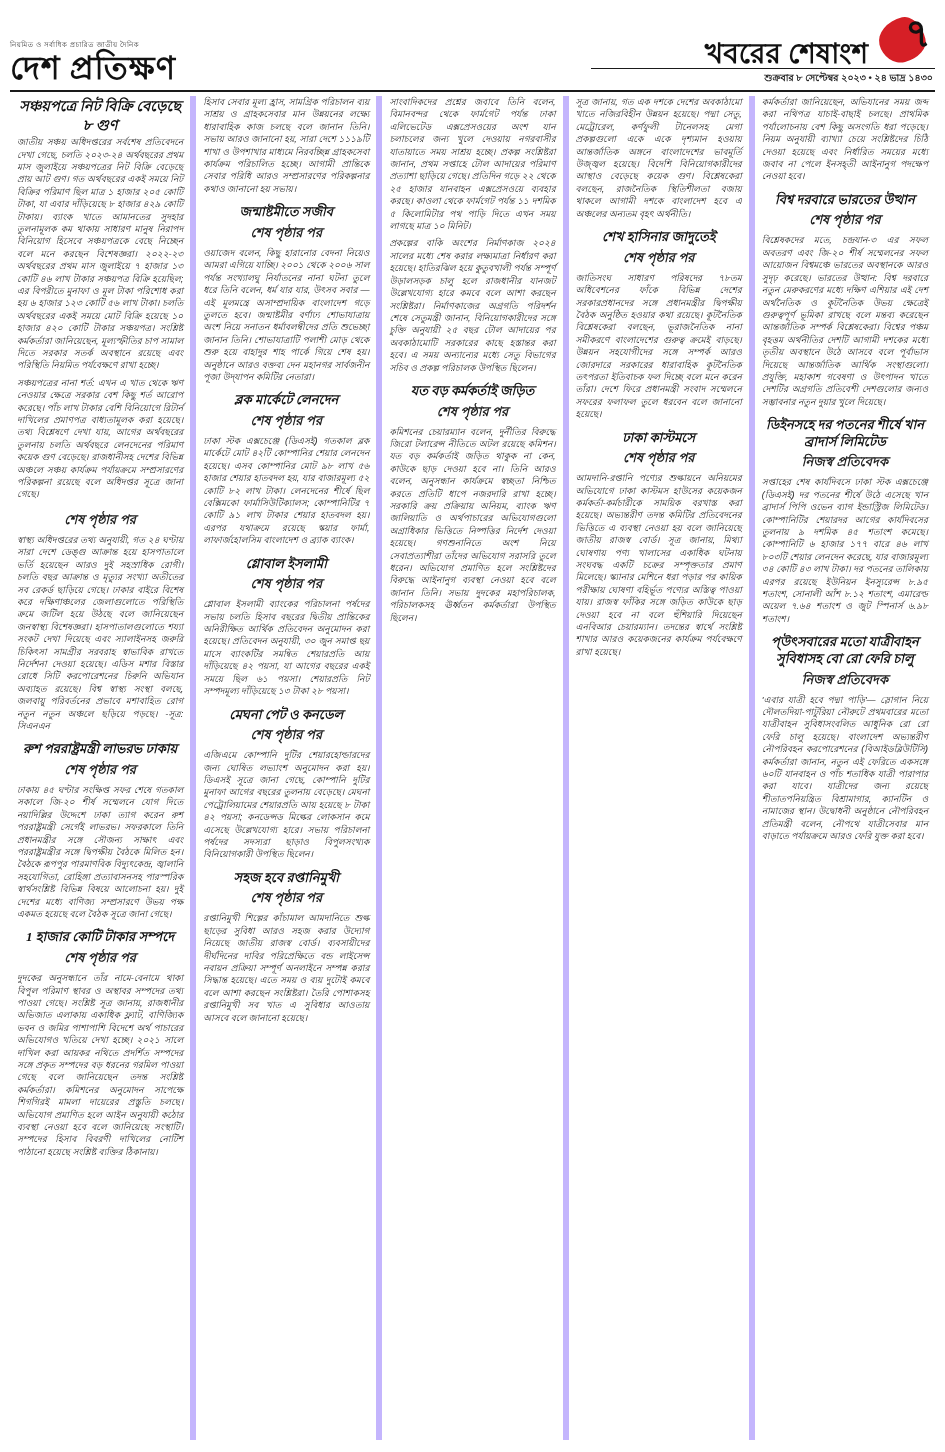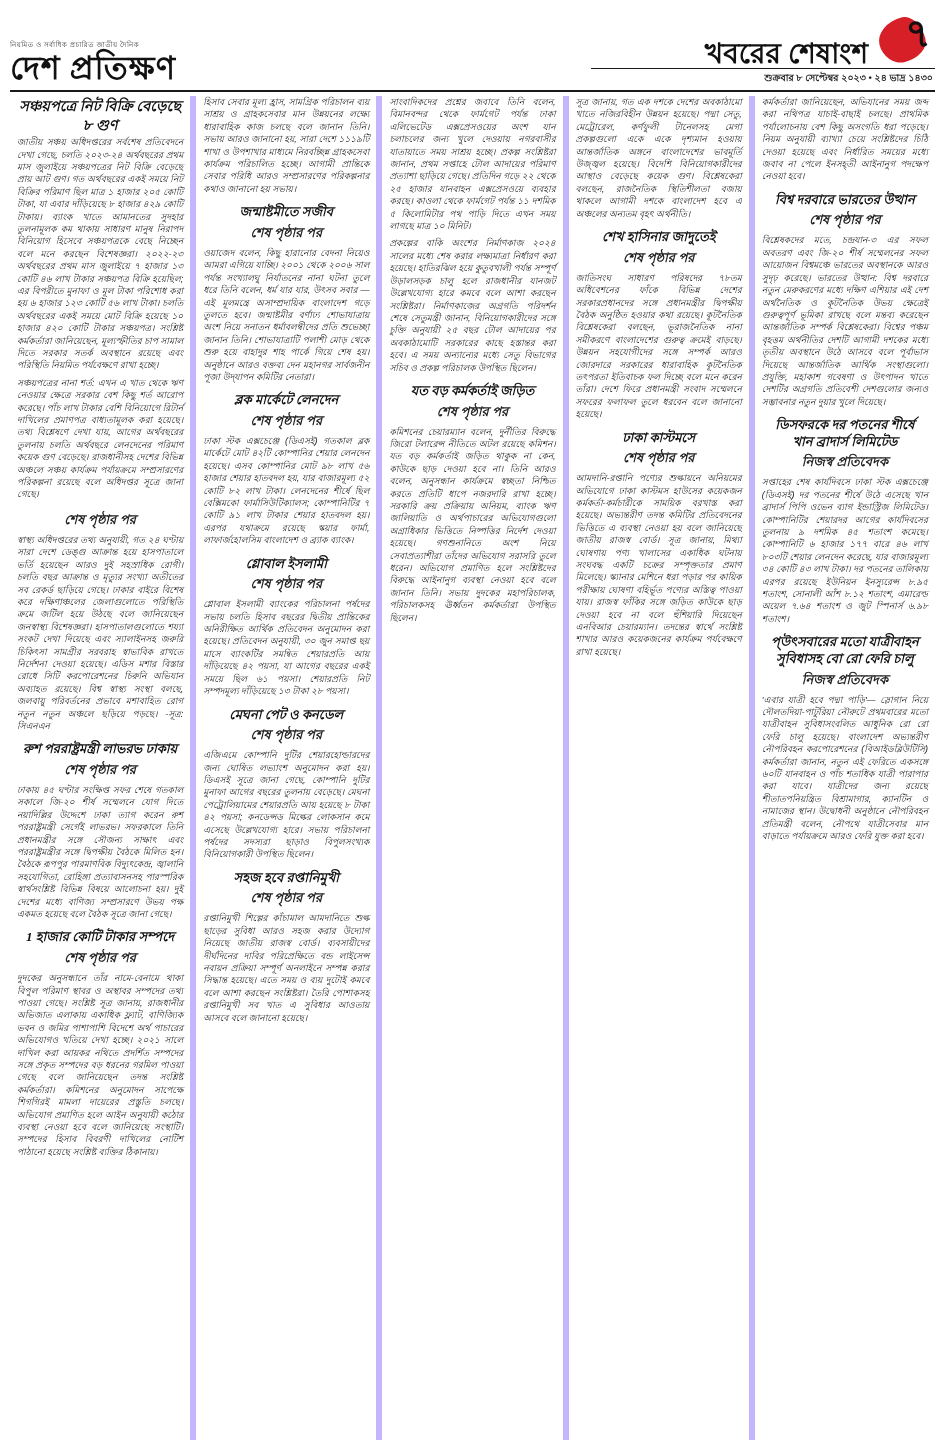--- a/index.html
+++ b/index.html
@@ -166,21 +166,21 @@
     <section class="col">
       <article class="article">
         <p class="body">কর্মকর্তারা জানিয়েছেন, অভিযানের সময় জব্দ করা নথিপত্র যাচাই-বাছাই চলছে। প্রাথমিক পর্যালোচনায় বেশ কিছু অসংগতি ধরা পড়েছে। নিয়ম অনুযায়ী ব্যাখ্যা চেয়ে সংশ্লিষ্টদের চিঠি দেওয়া হয়েছে এবং নির্ধারিত সময়ের মধ্যে জবাব না পেলে ইনসহ্তী আইনানুগ পদক্ষেপ নেওয়া হবে।</p>
       </article>
       <article class="article">
         <h2 class="headline">বিশ্ব দরবারে ভারতের উত্থান</h2>
         <div class="kicker">শেষ পৃষ্ঠার পর</div>
         <p class="body">বিশ্লেষকদের মতে, চন্দ্রযান-৩ এর সফল অবতরণ এবং জি-২০ শীর্ষ সম্মেলনের সফল আয়োজন বিশ্বমঞ্চে ভারতের অবস্থানকে আরও সুদৃঢ় করেছে। ভারতের উত্থান: বিশ্ব দরবারে নতুন মেরুকরণের মধ্যে দক্ষিণ এশিয়ার এই দেশ অর্থনৈতিক ও কূটনৈতিক উভয় ক্ষেত্রেই গুরুত্বপূর্ণ ভূমিকা রাখছে বলে মন্তব্য করেছেন আন্তর্জাতিক সম্পর্ক বিশ্লেষকেরা। বিশ্বের পঞ্চম বৃহত্তম অর্থনীতির দেশটি আগামী দশকের মধ্যে তৃতীয় অবস্থানে উঠে আসবে বলে পূর্বাভাস দিয়েছে আন্তর্জাতিক আর্থিক সংস্থাগুলো। প্রযুক্তি, মহাকাশ গবেষণা ও উৎপাদন খাতে দেশটির অগ্রগতি প্রতিবেশী দেশগুলোর জন্যও সম্ভাবনার নতুন দুয়ার খুলে দিয়েছে।</p>
       </article>
       <article class="article">
-        <h2 class="headline">ডিসফরকে দর পতনের শীর্ষে খান ব্রাদার্স লিমিটেড</h2>
+        <h2 class="headline">ডিইনসহে দর পতনের শীর্ষে খান ব্রাদার্স লিমিটেড</h2>
         <div class="kicker">নিজস্ব প্রতিবেদক</div>
         <p class="body">সপ্তাহের শেষ কার্যদিবসে ঢাকা স্টক এক্সচেঞ্জে (ডিএসই) দর পতনের শীর্ষে উঠে এসেছে খান ব্রাদার্স পিপি ওভেন ব্যাগ ইন্ডাস্ট্রিজ লিমিটেড। কোম্পানিটির শেয়ারদর আগের কার্যদিবসের তুলনায় ৯ দশমিক ৪৫ শতাংশ কমেছে। কোম্পানিটি ৬ হাজার ১৭৭ বারে ৪৬ লাখ ৮০৩টি শেয়ার লেনদেন করেছে, যার বাজারমূল্য ৩৪ কোটি ৪৩ লাখ টাকা। দর পতনের তালিকায় এরপর রয়েছে ইউনিয়ন ইনস্যুরেন্স ৮.৯৫ শতাংশ, সোনালী আঁশ ৮.১২ শতাংশ, এমারেল্ড অয়েল ৭.৬৪ শতাংশ ও জুট স্পিনার্স ৬.৯৮ শতাংশ।</p>
       </article>
       <article class="article">
         <h2 class="headline">প্উৎসবারের মতো যাত্রীবাহন সুবিধাসহ বো রো ফেরি চালু</h2>
         <div class="kicker">নিজস্ব প্রতিবেদক</div>
         <p class="body">'এবার যাত্রী হবে পদ্মা পাড়ি'— স্লোগান নিয়ে দৌলতদিয়া-পাটুরিয়া নৌরুটে প্রথমবারের মতো যাত্রীবাহন সুবিধাসংবলিত আধুনিক রো রো ফেরি চালু হয়েছে। বাংলাদেশ অভ্যন্তরীণ নৌপরিবহন করপোরেশনের (বিআইডব্লিউটিসি) কর্মকর্তারা জানান, নতুন এই ফেরিতে একসঙ্গে ৬০টি যানবাহন ও পাঁচ শতাধিক যাত্রী পারাপার করা যাবে। যাত্রীদের জন্য রয়েছে শীতাতপনিয়ন্ত্রিত বিশ্রামাগার, ক্যানটিন ও নামাজের স্থান। উদ্বোধনী অনুষ্ঠানে নৌপরিবহন প্রতিমন্ত্রী বলেন, নৌপথে যাত্রীসেবার মান বাড়াতে পর্যায়ক্রমে আরও ফেরি যুক্ত করা হবে।</p>
       </article>
     </section>
 

